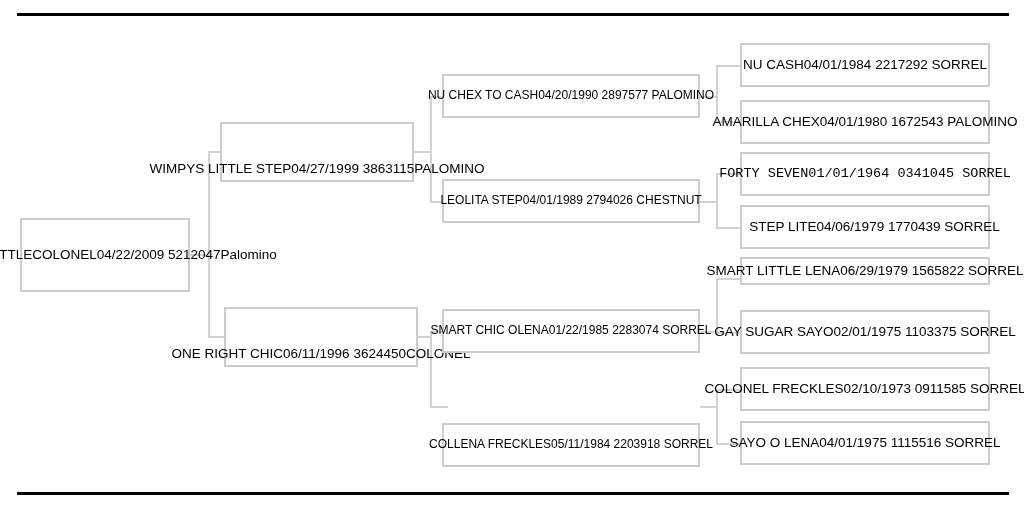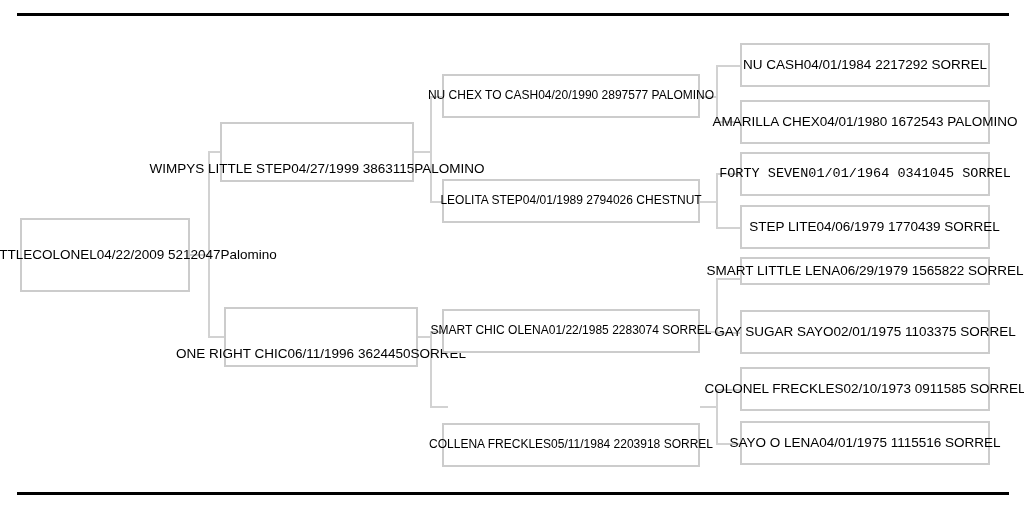--- a/index.html
+++ b/index.html
@@ -120,21 +120,21 @@
 
   <div class="node g2" style="left:220px; top:122px; width:194px; height:60px;">
     <span class="nm">WIMPYS LITTLE STEP</span>
     <span class="ln2">04/27/1999 3863115</span>
     <span class="ln3">PALOMINO</span>
   </div>
 
   <div class="node g2" style="left:224px; top:307px; width:194px; height:60px;">
     <span class="nm">ONE RIGHT CHIC</span>
     <span class="ln2">06/11/1996 3624450</span>
-    <span class="ln3">SORREL</span>
+    <span class="ln3">COLONEL</span>
   </div>
 
   <div class="node g3" style="left:442px; top:74px; width:258px; height:44px;">
     <span class="nm">NU CHEX TO CASH</span>
     <span class="ln2">04/20/1990 2897577 PALOMINO</span>
   </div>
 
   <div class="node g3" style="left:442px; top:179px; width:258px; height:44px;">
     <span class="nm">LEOLITA STEP</span>
     <span class="ln2">04/01/1989 2794026 CHESTNUT</span>

